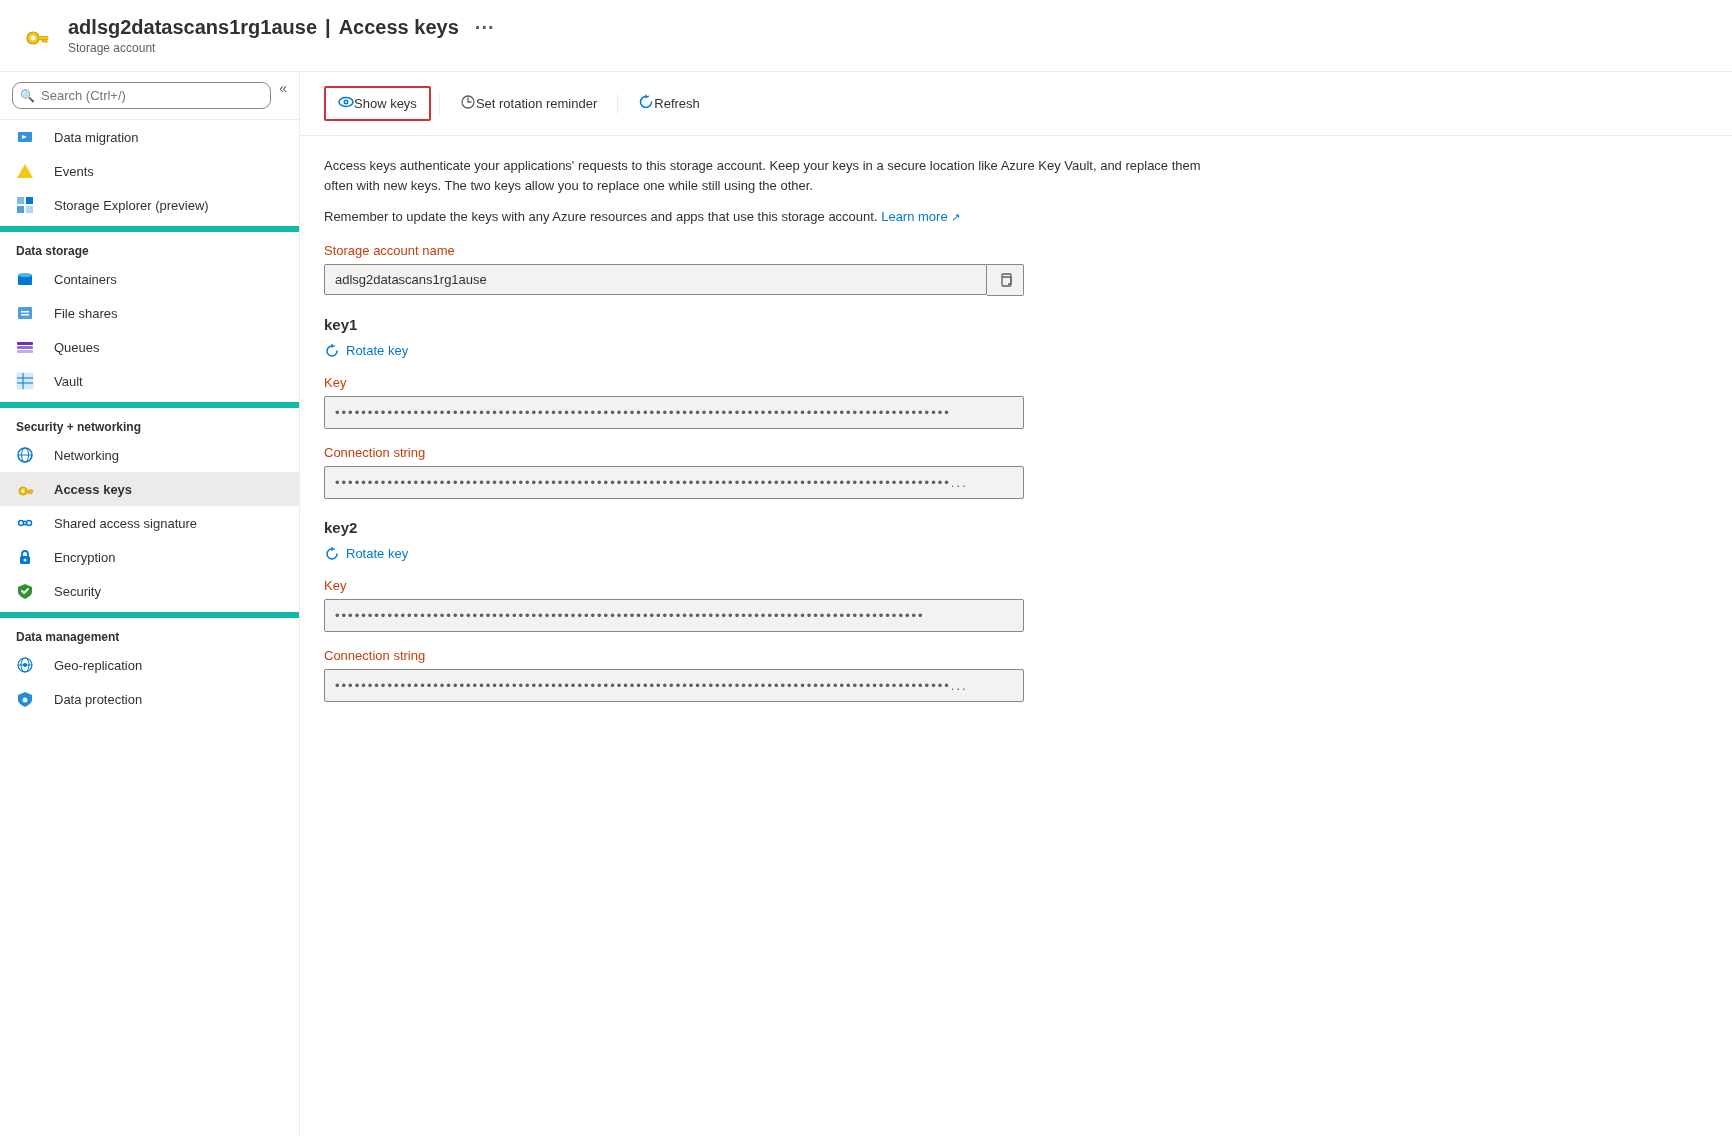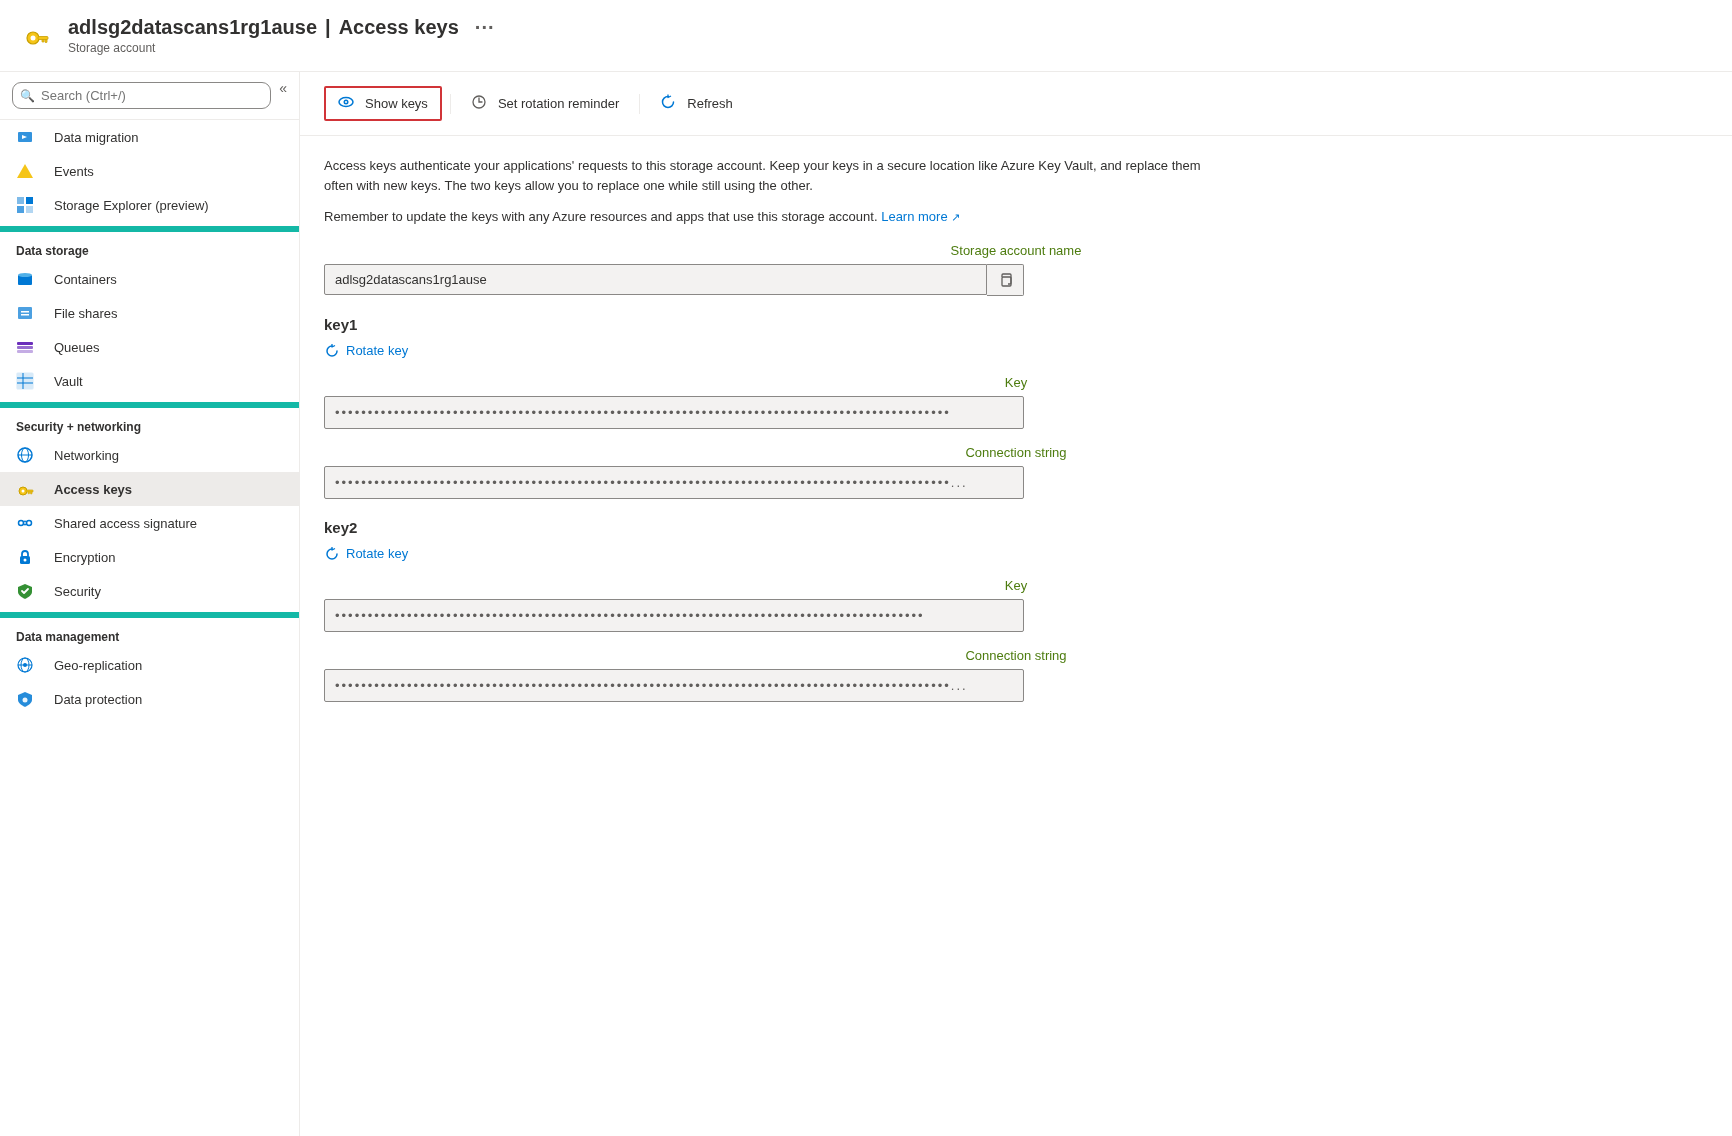--- a/index.html
+++ b/index.html
@@ -28,30 +28,30 @@
 
     .sidebar-nav { flex: 1; padding-bottom: 16px; }
     .sidebar-item { display: flex; align-items: center; padding: 8px 16px; cursor: pointer; gap: 20px; font-size: 13px; color: #323130; }
     .sidebar-item.active { background: #edebe9; font-weight: 600; }
     .sidebar-item .item-icon { width: 18px; height: 18px; display: flex; align-items: center; justify-content: center; flex-shrink: 0; }
     .sidebar-section-label { font-size: 12px; font-weight: 700; color: #323130; padding: 12px 16px 4px; border-top: 6px solid #14b8a6; margin-top: 4px; }
 
     
     .main { flex: 1; overflow-y: auto; padding: 0; }
     .toolbar { display: flex; align-items: center; padding: 14px 24px; gap: 4px; border-bottom: 1px solid #edebe9; }
-    .toolbar-btn { display: flex; align-items: center; gap: 11px; padding: 6px 12px; background: none; border: none; cursor: pointer; font-size: 13px; color: #323130; border-radius: 2px; }
+    .toolbar-btn { display: flex; align-items: center; gap: 0; padding: 6px 12px; background: none; border: none; cursor: pointer; font-size: 13px; color: #323130; border-radius: 2px; }
     .toolbar-btn.highlighted { border: 2px solid #d13438; border-radius: 2px; }
     .toolbar-btn-icon { font-size: 15px; }
     .toolbar-divider { width: 1px; height: 20px; background: #edebe9; margin: 0 4px; }
 
     .content { padding: 20px 24px; }
     .description { font-size: 13px; color: #323130; line-height: 1.5; margin-bottom: 12px; max-width: 900px; }
     .description .learn-more { color: #0078d4; cursor: pointer; text-decoration: none; }
 
-    .field-label { font-size: 13px; color: #4d7c0f; margin-bottom: 6px; margin-top: 16px; text-align: center; }
+    .field-label { font-size: 13px; color: #c2410c; margin-bottom: 6px; margin-top: 16px; }
     .field-input-row { display: flex; align-items: center; gap: 0; max-width: 700px; }
     .field-input { flex: 1; border: 1px solid #8a8886; padding: 7px 10px; font-size: 13px; color: #323130; background: #f3f2f1; border-radius: 2px 0 0 2px; }
     .field-input-btn { border: 1px solid #8a8886; border-left: none; padding: 7px 10px; background: #f3f2f1; cursor: pointer; border-radius: 0 2px 2px 0; display: flex; align-items: center; }
 
     .key-section { margin-top: 20px; }
     .key-title { font-size: 15px; font-weight: 700; color: #323130; margin-bottom: 10px; }
     .rotate-btn { display: flex; align-items: center; gap: 6px; background: none; border: none; cursor: pointer; font-size: 13px; color: #0078d4; margin-bottom: 10px; }
 
     .masked-input { width: 100%; max-width: 700px; border: 1px solid #8a8886; padding: 8px 10px; font-size: 13px; background: #f3f2f1; border-radius: 2px; color: #605e5c; letter-spacing: 2px; overflow: hidden; white-space: nowrap; text-overflow: clip; }
 

